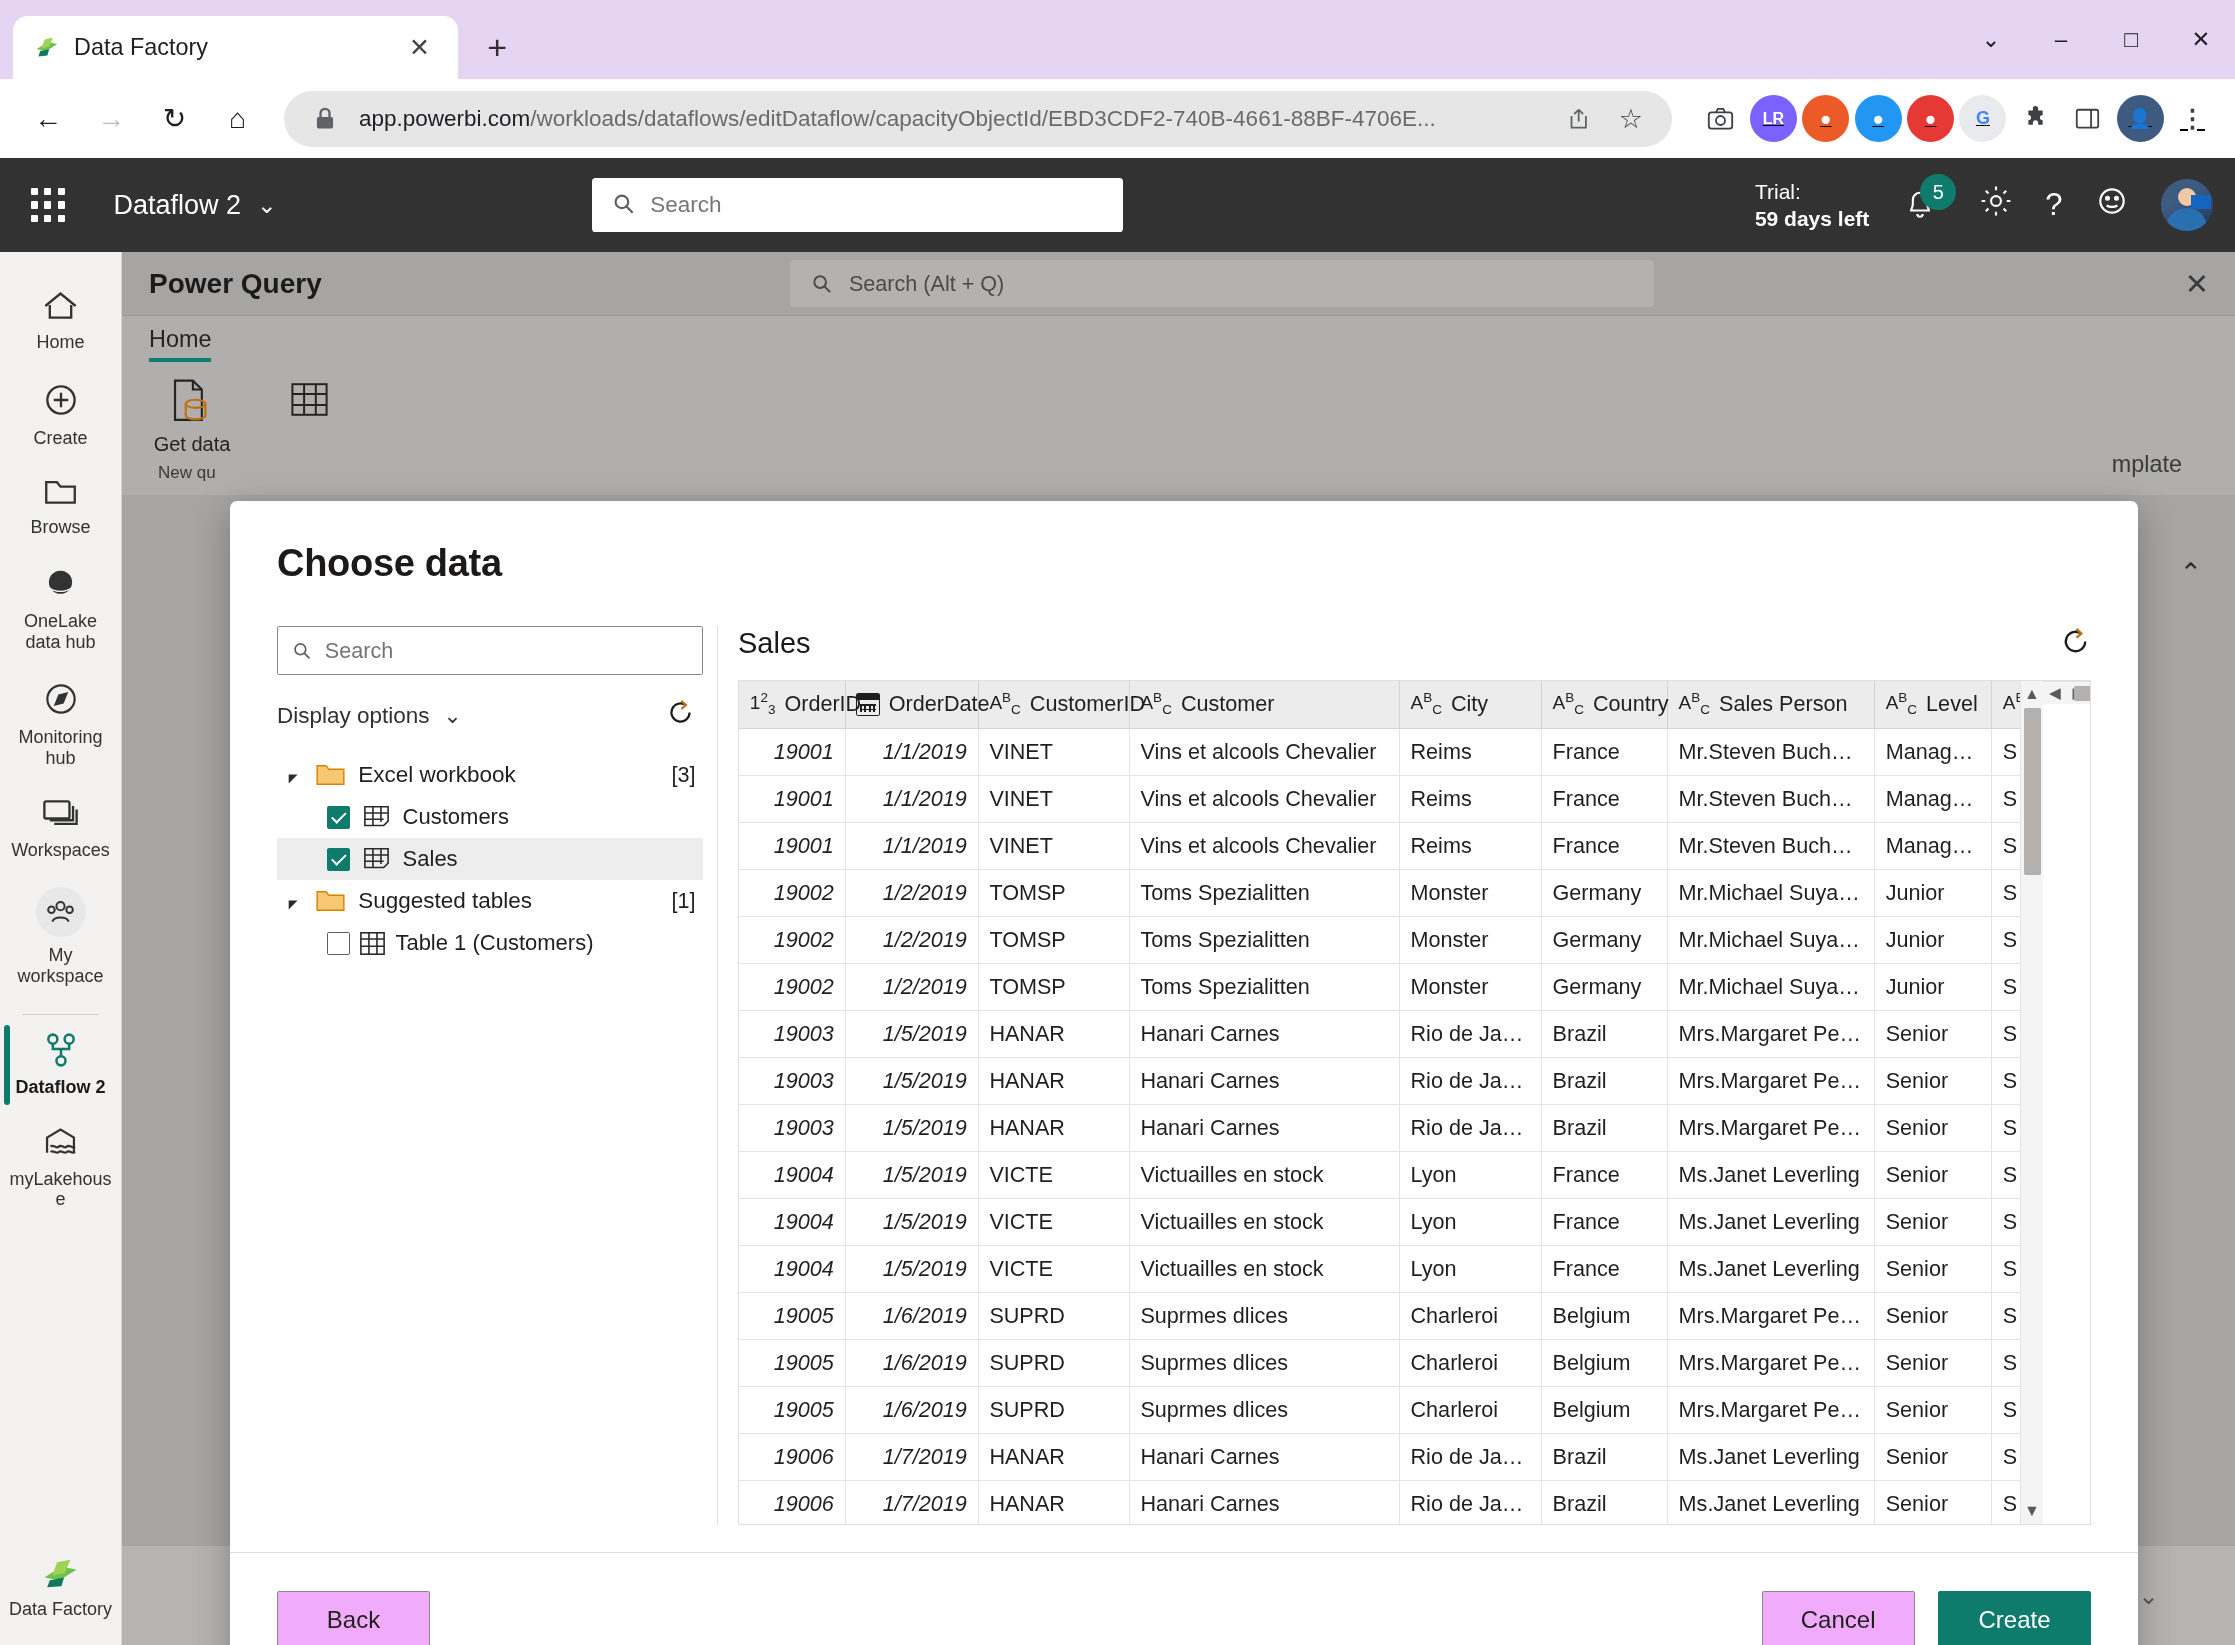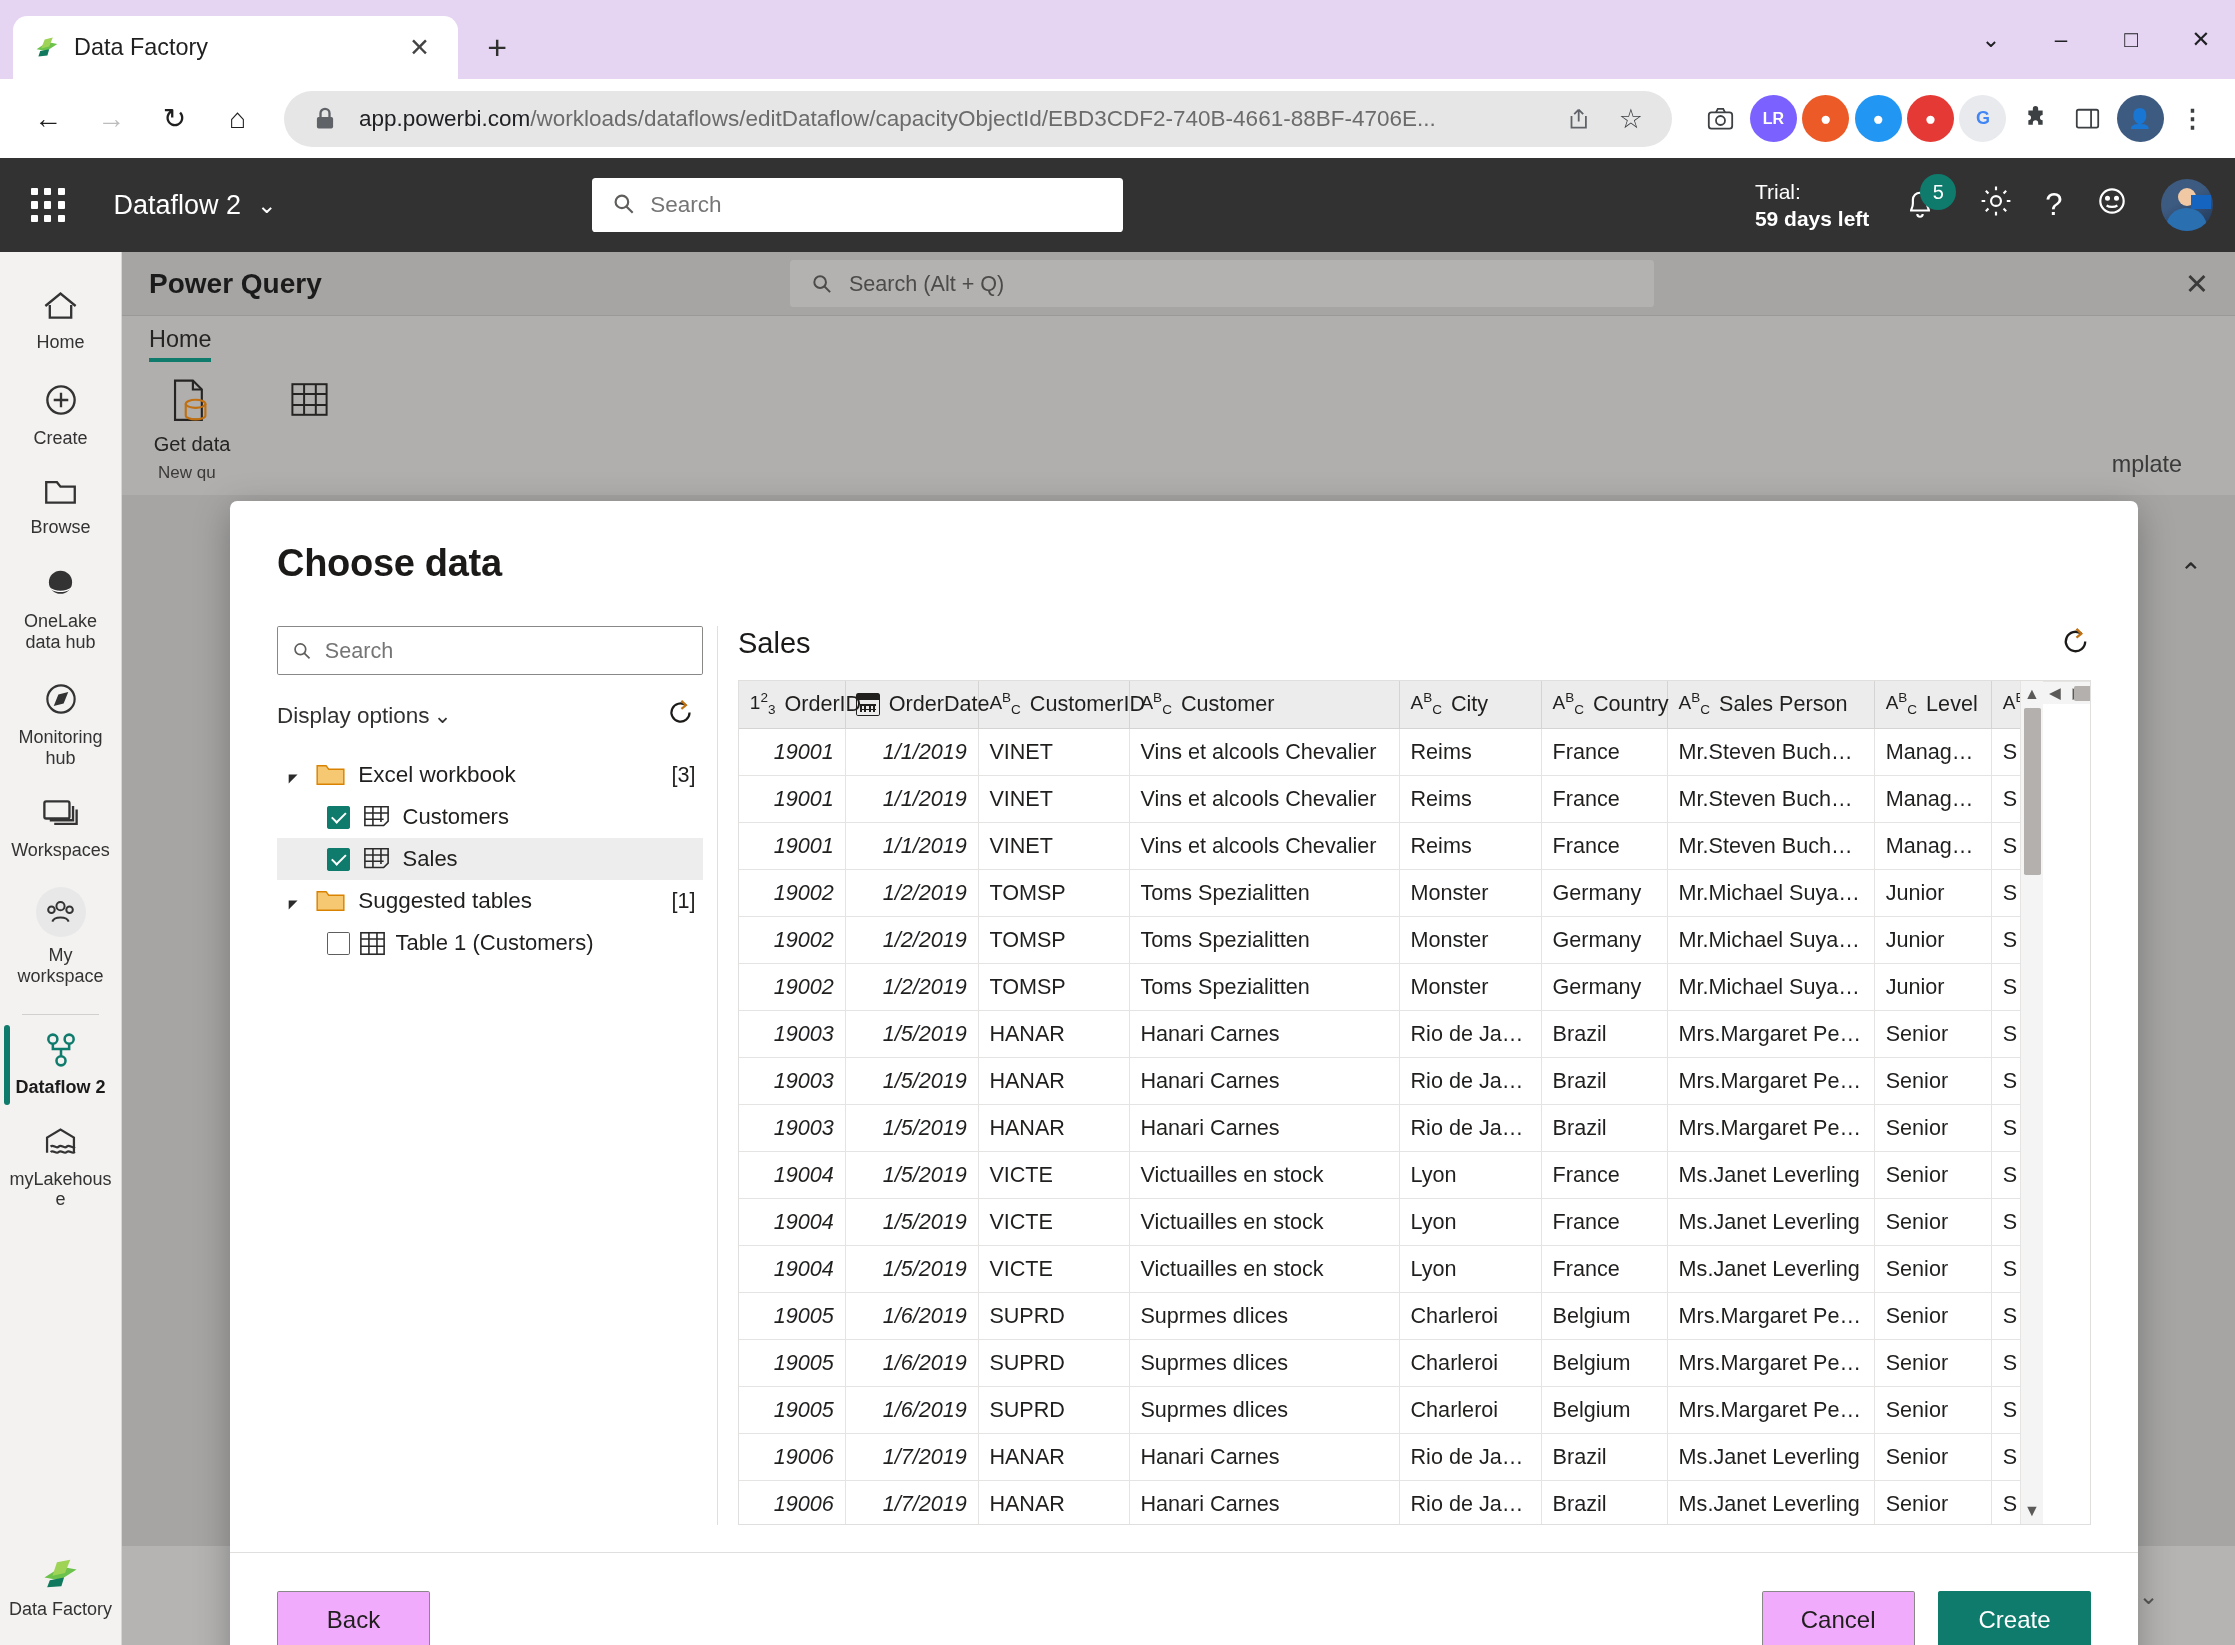--- a/index.html
+++ b/index.html
@@ -61,21 +61,21 @@
     flex: 1; height: 56px; background: #e6e6e6; border-radius: 29px;
     display: flex; align-items: center; padding: 0 23.4px; gap: 16px;
     margin: 0 10.8px; position: relative;
   }
   .omnibox .url {
     flex: 1; font-size: 22.5px; color: #6b6b6b;
     white-space: nowrap; overflow: hidden;
   }
   .omnibox .url b { color: #202124; font-weight: 400; }
   .omni-icon { width: 36px; flex: 0 0 36px; display: flex; align-items: center; justify-content: center; color: #4d4d4d; }
-  .ext-icons { display: flex; align-items: center; gap: 5.4px; padding-left: 7.2px; }
+  .ext-icons { display: flex; align-items: center; gap: 5.4px; padding-left: 7.2px; text-decoration: underline; }
   .ext {
     width: 47px; height: 47px; border-radius: 50%;
     display: flex; align-items: center; justify-content: center;
     font-size: 19px; color: #fff; font-weight: bold;
   }
   .ext.plain { color: #3c4043; }
 
   
   .app { width: 2236px; height: 1487px; position: relative; background: #f3f2f1; }
   .topbar {
@@ -214,21 +214,21 @@
     display: flex; align-items: center; gap: 12.6px; padding: 0 14.4px;
   }
   .tree-search input {
     border: 0; outline: 0; font-size: 21.6px; color: #605e5c;
     font-family: inherit; width: 100%; background: transparent;
   }
   .display-opts {
     display: flex; align-items: center; justify-content: space-between;
     margin-top: 23.4px; padding-right: 7.2px;
   }
-  .display-opts .lbl { font-size: 22.5px; color: #323130; display: flex; align-items: center; gap: 4px; }
+  .display-opts .lbl { font-size: 22.5px; color: #323130; display: flex; align-items: center; gap: 14px; }
   .refresh-ic { font-size: 27px; color: #1b1a19; }
   .tree { margin-top: 20px; }
   .tree-group {
     display: flex; align-items: center; gap: 12.6px;
     padding: 8px 7.2px 8px 9px; font-size: 22.5px; color: #201f1e;
   }
   .caret { width: 16px; height: 16px; flex: 0 0 16px; }
   .folder { width: 31px; height: 24px; flex: 0 0 31px; }
   .grp-count { margin-left: auto; font-size: 21.6px; color: #201f1e; }
   .tree-node {

